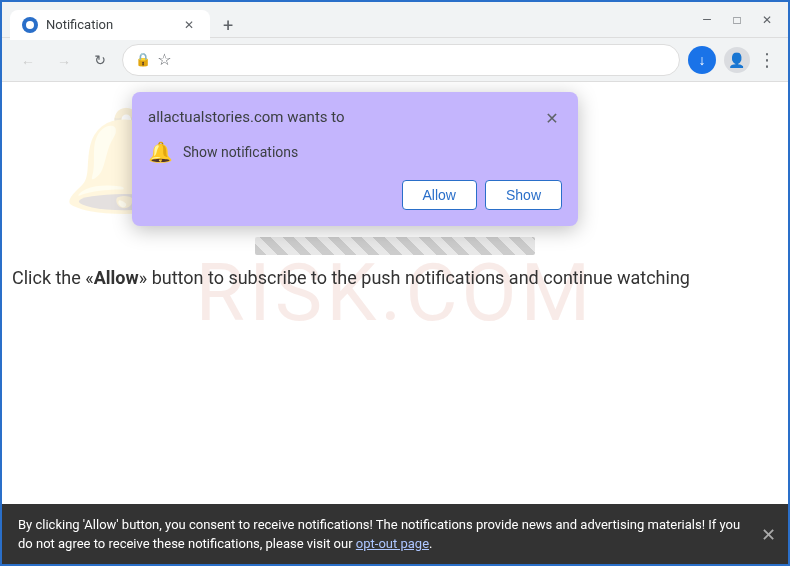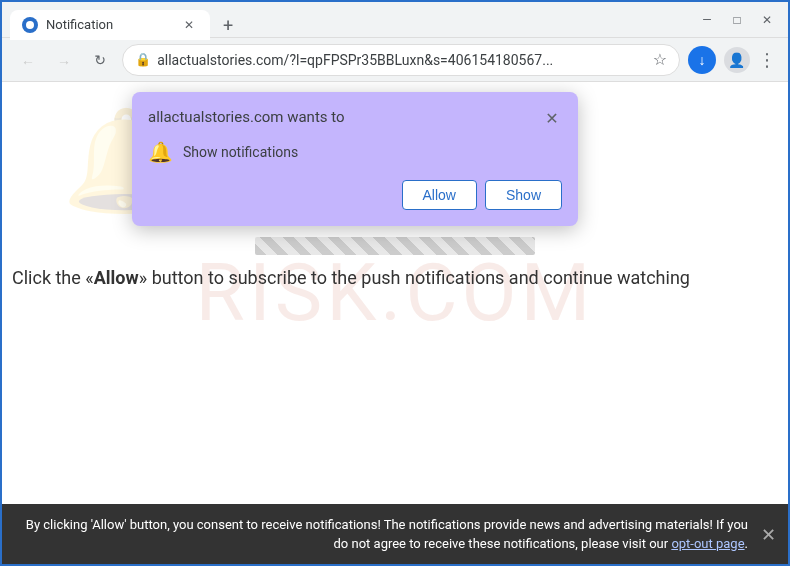--- a/index.html
+++ b/index.html
@@ -357,21 +357,20 @@
       font-size: 13px;
       line-height: 1.5;
       position: relative;
       min-height: 60px;
       display: flex;
       align-items: center;
     }
 
     .bottom-bar-text {
       flex: 1;
-      text-align: right;
     }
 
     .bottom-bar-link {
       color: #adc6ff;
       text-decoration: underline;
     }
 
     .bottom-bar-close {
       position: absolute;
       right: 12px;
@@ -402,21 +401,20 @@
       <div class="win-btn close">✕</div>
     </div>
   </div>
 
   <div class="address-bar">
     <div class="nav-btn disabled">←</div>
     <div class="nav-btn disabled">→</div>
     <div class="nav-btn">↻</div>
     <div class="url-bar">
       <span class="url-lock">🔒</span>
-      <span class="url-text">allactualstories.com/?l=qpFPSPr35BBLuxn&amp;s=406154180567...</span>
       <span class="url-star">☆</span>
     </div>
     <div class="download-icon">↓</div>
     <div class="url-profile">👤</div>
     <div class="url-menu">⋮</div>
   </div>
 
   <div class="page-content">
 
     <div class="bell-watermark">🔔</div>

